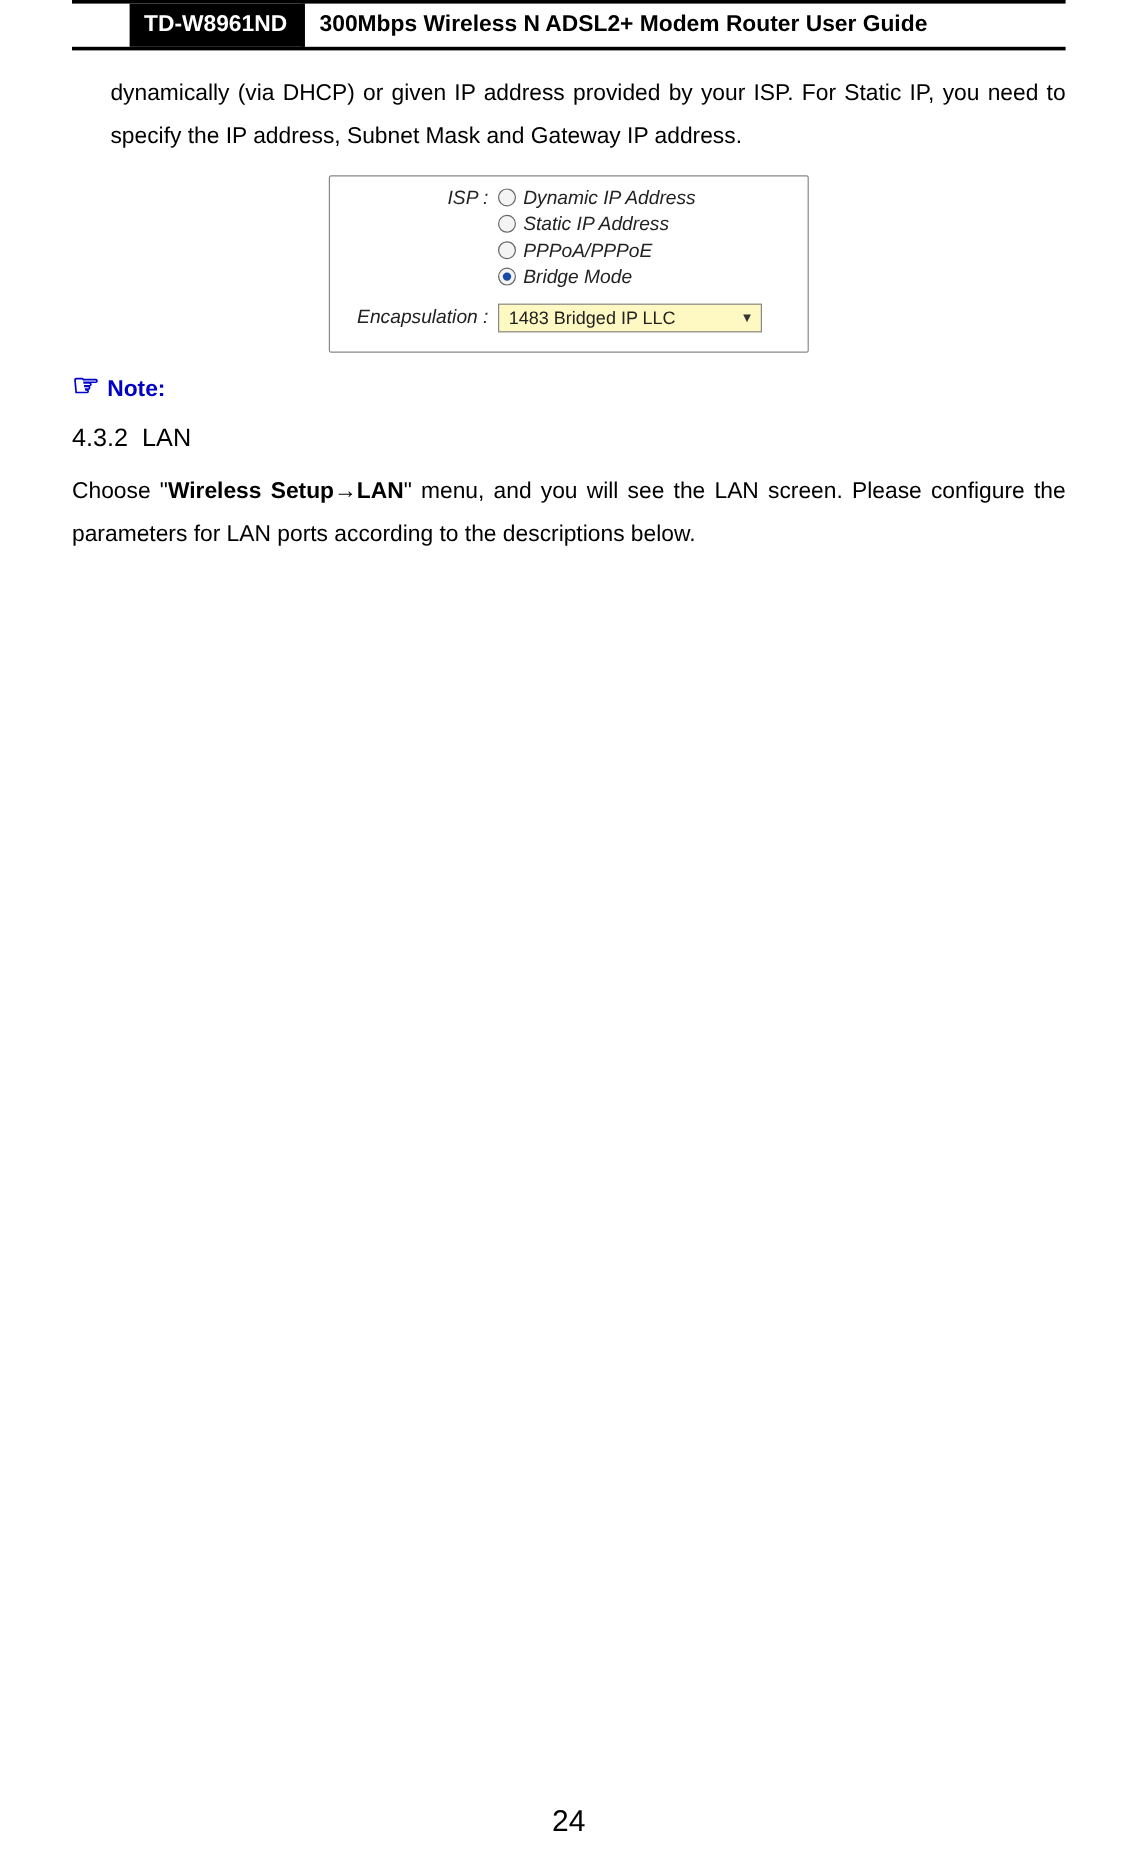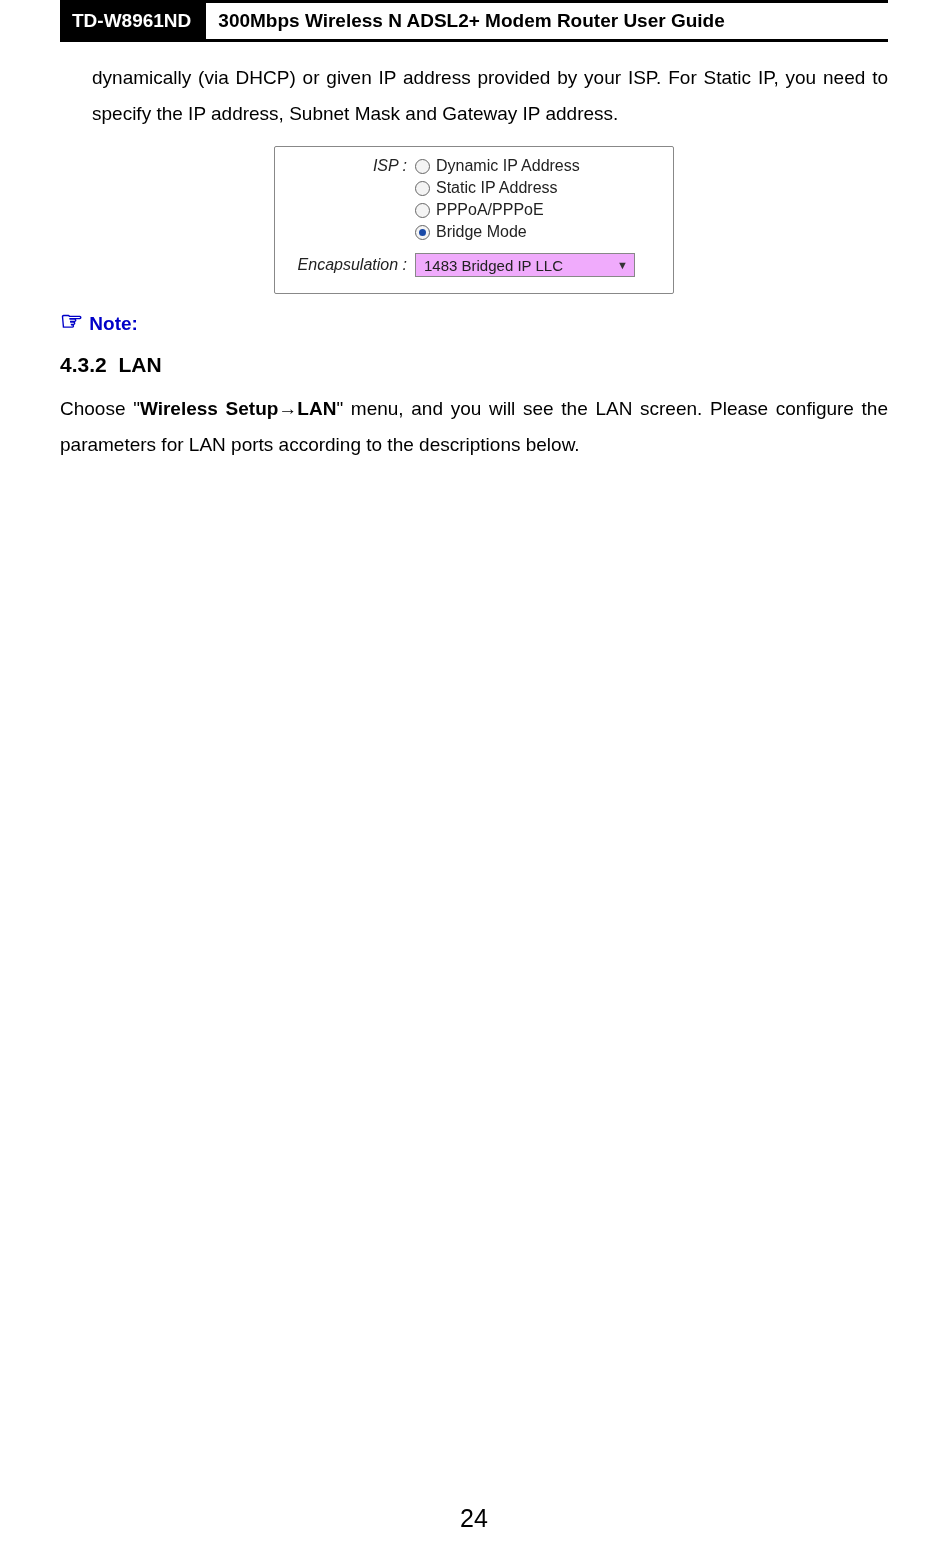--- a/index.html
+++ b/index.html
@@ -27,20 +27,21 @@
   }
   .model-box {
     background: #000;
     color: #fff;
     font-weight: bold;
     padding: 0 12px;
     display: flex;
     align-items: center;
     font-size: 19px;
     border-right: 3px solid #000;
+    margin-left: 48px;
   }
   .title-box {
     color: #000;
     font-weight: bold;
     padding: 0 12px;
     display: flex;
     align-items: center;
     font-size: 19px;
     flex: 1;
   }
@@ -90,22 +91,22 @@
     text-align: right;
     padding-right: 8px;
     color: #222;
     font-style: italic;
   }
   .fig-options {
     flex: 1;
   }
   .radio-line {
     display: flex;
-    align-items: center;
     margin-bottom: 4px;
+    font-style: italic;
   }
   .radio-outer {
     width: 13px;
     height: 13px;
     border: 1px solid #666;
     border-radius: 50%;
     margin-right: 6px;
     display: flex;
     align-items: center;
     justify-content: center;
@@ -119,21 +120,21 @@
   }
   .select-box {
     border: 1px solid #888;
     height: 24px;
     width: 220px;
     display: flex;
     align-items: center;
     justify-content: space-between;
     padding: 0 6px 0 8px;
     font-size: 15px;
-    background: #f0abfc;
+    background: #fef9c3;
     box-sizing: border-box;
   }
   .select-caret {
     font-size: 11px;
     color: #333;
   }
   .note-header {
     color: #0000c8;
     font-weight: bold;
     font-size: 19px;
@@ -146,21 +147,21 @@
     font-size: 26px;
     line-height: 1;
   }
   .note-body {
     color: #0000c8;
     margin: 6px 0 18px 0;
     font-size: 19px;
   }
   .note-body b { color: #0000c8; }
   .section-h {
-    font-weight: bold;
+    font-weight: normal;
     font-size: 21px;
     margin: 18px 0 14px 0;
   }
   .page-number {
     position: absolute;
     bottom: 28px;
     left: 0;
     right: 0;
     text-align: center;
     font-size: 25px;

